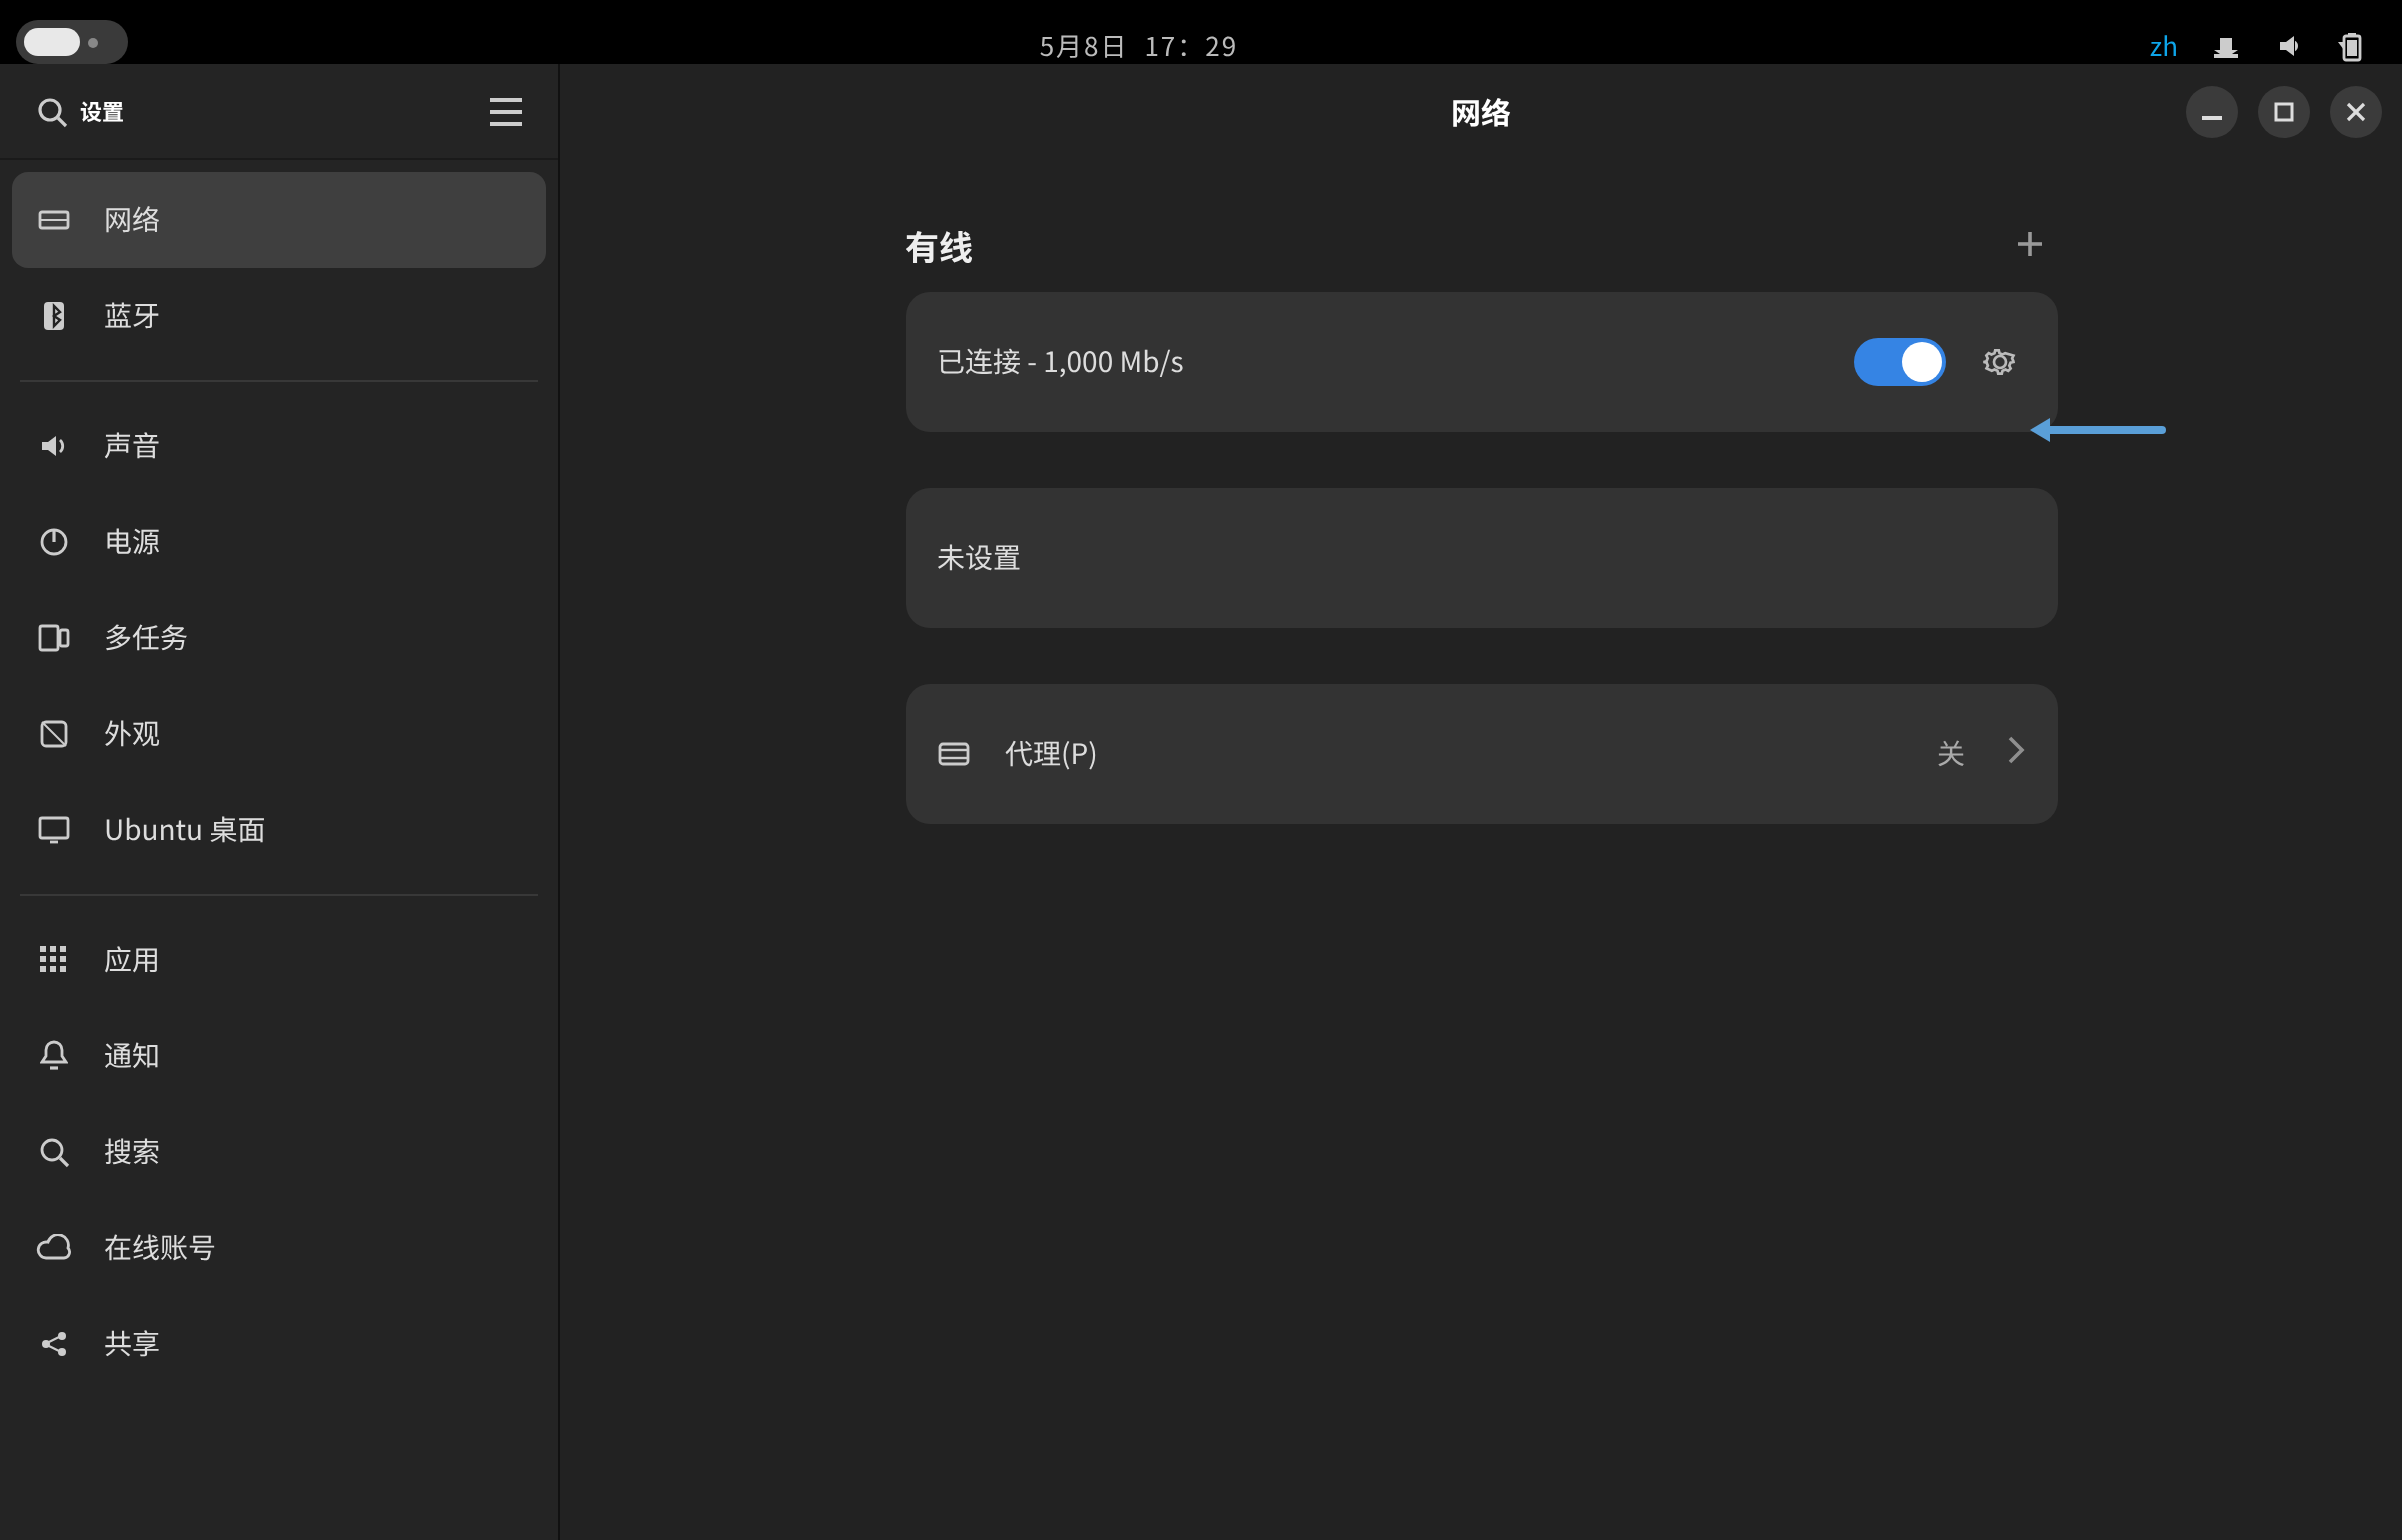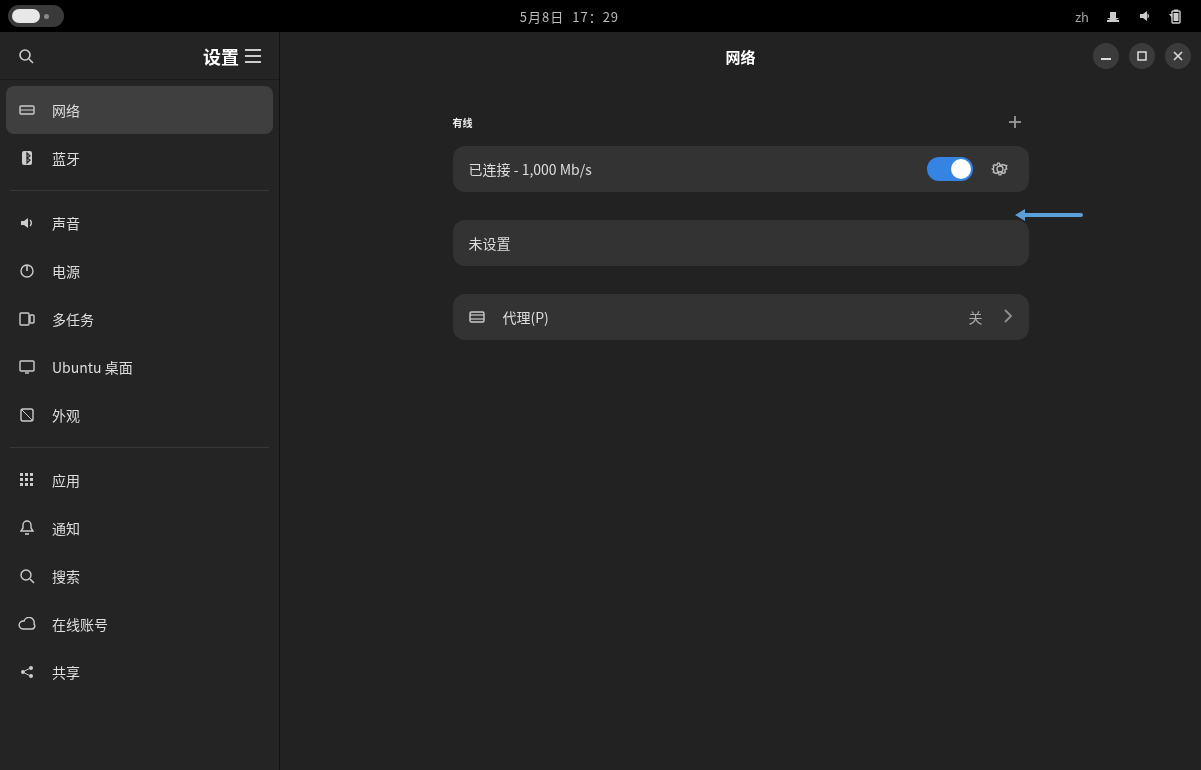--- a/index.html
+++ b/index.html
@@ -6,55 +6,55 @@
 body {
   font-family: "Noto Sans CJK SC", "Ubuntu", sans-serif;
   background: #2c2c2c;
   color: #e8e8e8;
   width: 1201px; height: 770px;
   overflow: hidden;
   font-size: 14px;
 }
 
 .topbar {
-  height: 32px; background: #000; display: flex; align-items: center;
+  height: 32px; background: #000; display: flex; align-items: flex-end;
   color: #ccc; font-size: 13px; padding: 0 8px;
 }
 .topbar .pill {
   width: 56px; height: 22px; background: #3a3a3a; border-radius: 11px;
   display:flex; align-items:center; padding:0 4px; gap:4px;
 }
 .topbar .pill .pill-inner{
   width: 28px; height:14px; background:#e8e8e8; border-radius:7px;
 }
 .topbar .pill .pill-dot{width:5px;height:5px;background:#888;border-radius:50%;}
 .topbar .center { flex:1; text-align:center; letter-spacing:1px;}
 .topbar .date{color:#bbb;}
 .topbar .time{color:#bbb; margin-left:4px;}
 .topbar .right { display:flex; align-items:center; gap:16px; padding-right:8px;}
-.topbar .right span{color:#a3a3a3;}
+.topbar .right span{color:#0ea5e9;}
 .topbar svg{display:block;}
 
 
 .window {
   display:flex; height: 738px;
 }
 
 
 .sidebar {
   width: 280px; background:#242424;
   border-right:1px solid #111;
   display:flex; flex-direction:column;
 }
 .sb-header {
   height:48px; display:flex; align-items:center; padding:0 12px;
   border-bottom:1px solid #1a1a1a;
 }
 .sb-header .search{width:28px;height:28px;display:flex;align-items:center;justify-content:center;}
-.sb-header .title{flex:1;text-align:right;font-weight:600;font-size:18px;color:#fff;}
+.sb-header .title{flex:1;text-align:left;font-weight:600;font-size:11px;color:#fff;}
 .sb-header .menu{width:28px;height:28px;display:flex;align-items:center;justify-content:center;}
 
 .sb-list{flex:1;overflow-y:auto;padding:6px 6px 0 6px;}
 .sb-list::-webkit-scrollbar{width:6px;}
 .sb-list::-webkit-scrollbar-thumb{background:#555;border-radius:3px;}
 
 .sb-item{
   height:48px; display:flex; align-items:center; gap:16px;
   padding:0 12px; border-radius:8px; cursor:pointer;
   color:#ddd;
@@ -76,29 +76,29 @@
 .winbtn.close{background:#3b3b3b;}
 .winbtn svg{display:block;}
 
 .ct-body{flex:1; padding: 22px 0; display:flex; justify-content:center; position:relative;}
 .ct-inner{width:576px;}
 
 .section-head{
   display:flex;align-items:center;justify-content:space-between;
   margin:6px 0 10px 0;
 }
-.section-head h3{font-size:10px;font-weight:600;color:#eee;}
+.section-head h3{font-size:17px;font-weight:600;color:#eee;}
 .section-head .add{width:28px;height:28px;display:flex;align-items:center;justify-content:center;cursor:pointer;}
 .section-head .add svg{opacity:.7;}
 
 .card{
   background:#333; border-radius:12px; margin-bottom:28px;
 }
 .row{
-  display:flex;align-items:center;padding:0 16px;height:46px;
+  display:flex;align-items:center;padding:0 16px;height:70px;
 }
 .row .ic{width:20px;margin-right:14px;display:flex;}
 .row .txt{flex:1;color:#ddd;font-size:14px;}
 .row .right{display:flex;align-items:center;gap:14px;}
 
 
 .switch{
   width:46px;height:24px;background:#3584e4;border-radius:12px;position:relative;cursor:pointer;
 }
 .switch .knob{
@@ -220,35 +220,35 @@
           <span class="ic">
             <svg width="16" height="14" viewBox="0 0 16 14">
               <rect x="1" y="1" width="9" height="12" rx="1" stroke="#ccc" stroke-width="1.4" fill="none"></rect>
               <rect x="11" y="3" width="4" height="8" rx="1" stroke="#ccc" stroke-width="1.4" fill="none"></rect>
             </svg>
           </span>
           <span class="lbl">多任务</span>
         </div>
         <div class="sb-item">
           <span class="ic">
+            <svg width="16" height="16" viewBox="0 0 16 16">
+              <rect x="2" y="2" width="12" height="12" rx="2" stroke="#ccc" stroke-width="1.4" fill="none"></rect>
+              <path d="M2 2l12 12" stroke="#ccc"></path>
+            </svg>
+          </span>
+          <span class="lbl">外观</span>
+        </div>
+        <div class="sb-item">
+          <span class="ic">
             <svg width="16" height="14" viewBox="0 0 16 14">
               <rect x="1" y="1" width="14" height="10" rx="1" stroke="#ccc" stroke-width="1.4" fill="none"></rect>
               <line x1="6" y1="13" x2="10" y2="13" stroke="#ccc" stroke-width="1.4"></line>
             </svg>
           </span>
           <span class="lbl">Ubuntu 桌面</span>
-        </div>
-        <div class="sb-item">
-          <span class="ic">
-            <svg width="16" height="16" viewBox="0 0 16 16">
-              <rect x="2" y="2" width="12" height="12" rx="2" stroke="#ccc" stroke-width="1.4" fill="none"></rect>
-              <path d="M2 2l12 12" stroke="#ccc"></path>
-            </svg>
-          </span>
-          <span class="lbl">外观</span>
         </div>
         <div class="sb-sep"></div>
         <div class="sb-item">
           <span class="ic">
             <svg width="14" height="14" viewBox="0 0 14 14">
               <rect x="0" y="0" width="3" height="3" fill="#ccc"></rect>
               <rect x="5" y="0" width="3" height="3" fill="#ccc"></rect>
               <rect x="10" y="0" width="3" height="3" fill="#ccc"></rect>
               <rect x="0" y="5" width="3" height="3" fill="#ccc"></rect>
               <rect x="5" y="5" width="3" height="3" fill="#ccc"></rect>

